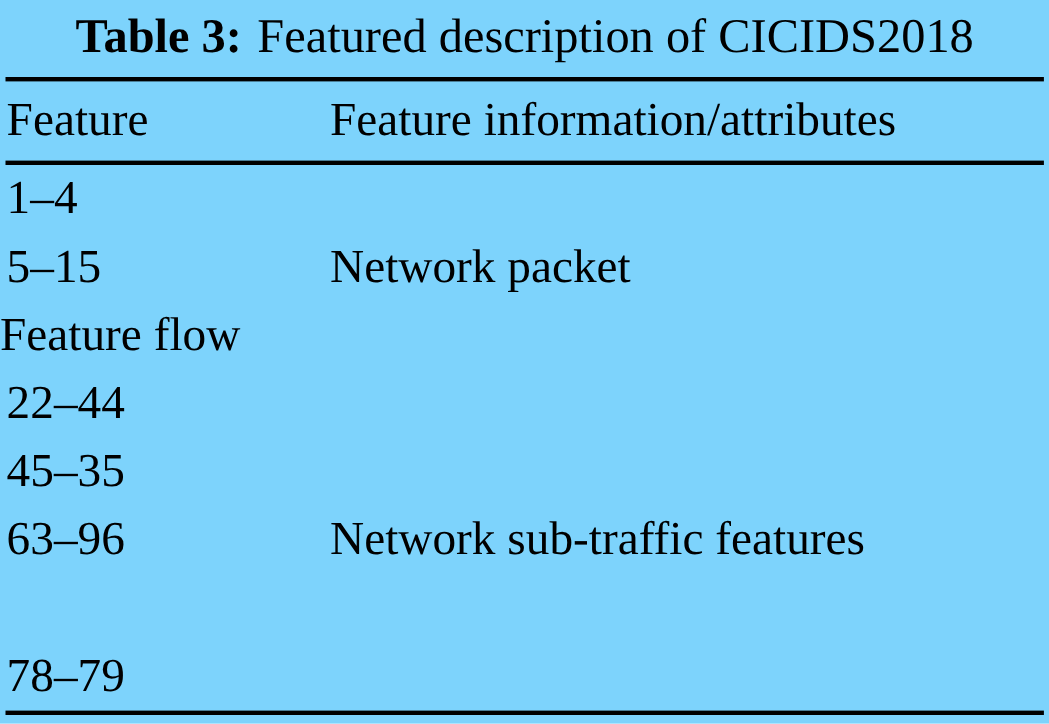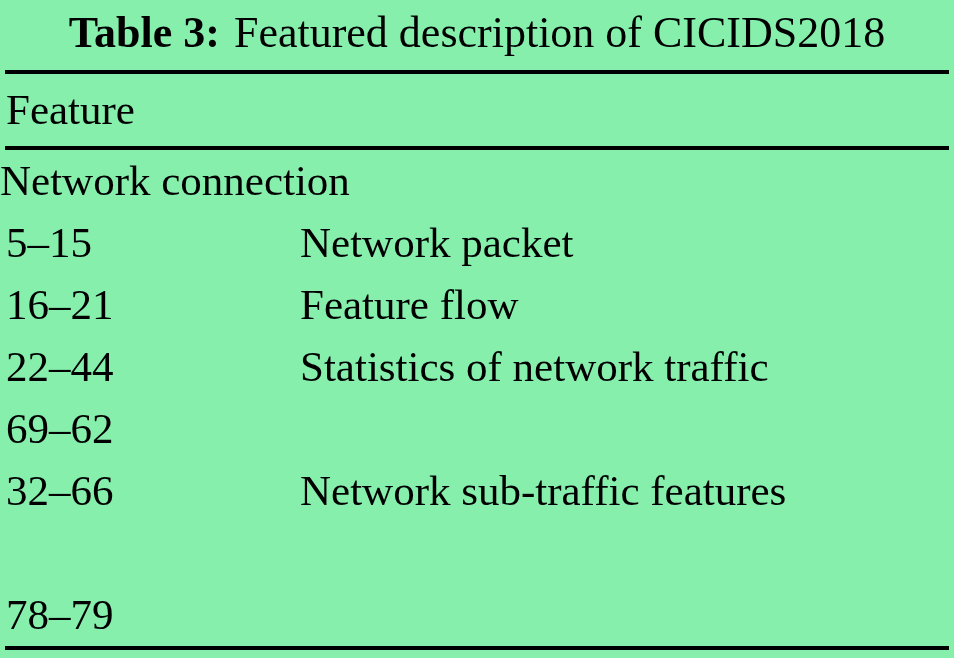--- a/index.html
+++ b/index.html
@@ -4,21 +4,21 @@
 <style>
   html, body {
     margin: 0;
     padding: 0;
     background: #ffffff;
   }
   .page {
     position: relative;
     width: 954px;
     height: 658px;
-    background: #86efac;
+    background: #7dd3fc;
     color: #000000;
     font-family: "Liberation Serif", "DejaVu Serif", serif;
     overflow: hidden;
     box-sizing: border-box;
   }
   .caption {
     padding-top: 4px;
     height: 62px;
     line-height: 58px;
     font-size: 44px;
@@ -65,45 +65,44 @@
 <div class="page">
 
   <div class="caption">
     <span class="caption-label">Table 3:</span><span>Featured description of CICIDS2018</span>
   </div>
 
   <div class="rule rule-top"></div>
 
   <div class="header-row">
     <div class="col-range">Feature</div>
+    <div class="col-info">Feature information/attributes</div>
   </div>
 
   <div class="rule"></div>
 
   <div class="tbody">
     <div class="trow">
-      <div class="col-info">Network connection</div>
+      <div class="col-range">1–4</div>
     </div>
     <div class="trow">
       <div class="col-range">5–15</div>
       <div class="col-info">Network packet</div>
     </div>
     <div class="trow">
-      <div class="col-range">16–21</div>
       <div class="col-info">Feature flow</div>
     </div>
     <div class="trow">
       <div class="col-range">22–44</div>
-      <div class="col-info">Statistics of network traffic</div>
     </div>
     <div class="trow">
-      <div class="col-range">69–62</div>
+      <div class="col-range">45–35</div>
     </div>
     <div class="trow">
-      <div class="col-range">32–66</div>
+      <div class="col-range">63–96</div>
       <div class="col-info">Network sub-traffic features</div>
     </div>
     <div class="trow">
     </div>
     <div class="trow">
       <div class="col-range">78–79</div>
     </div>
   </div>
 
   <div class="rule"></div>

